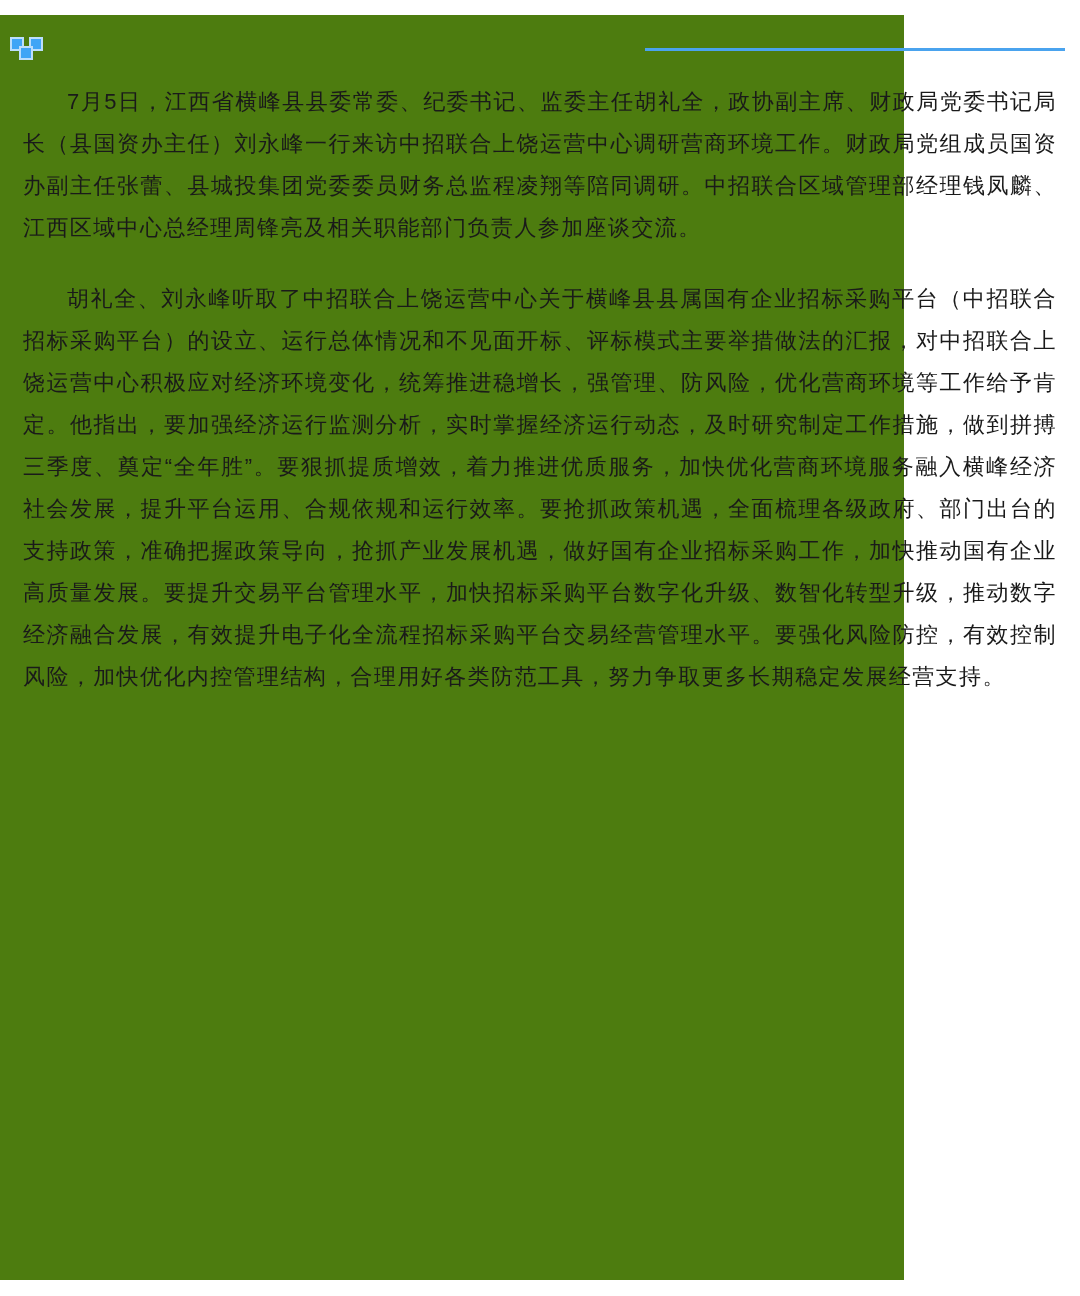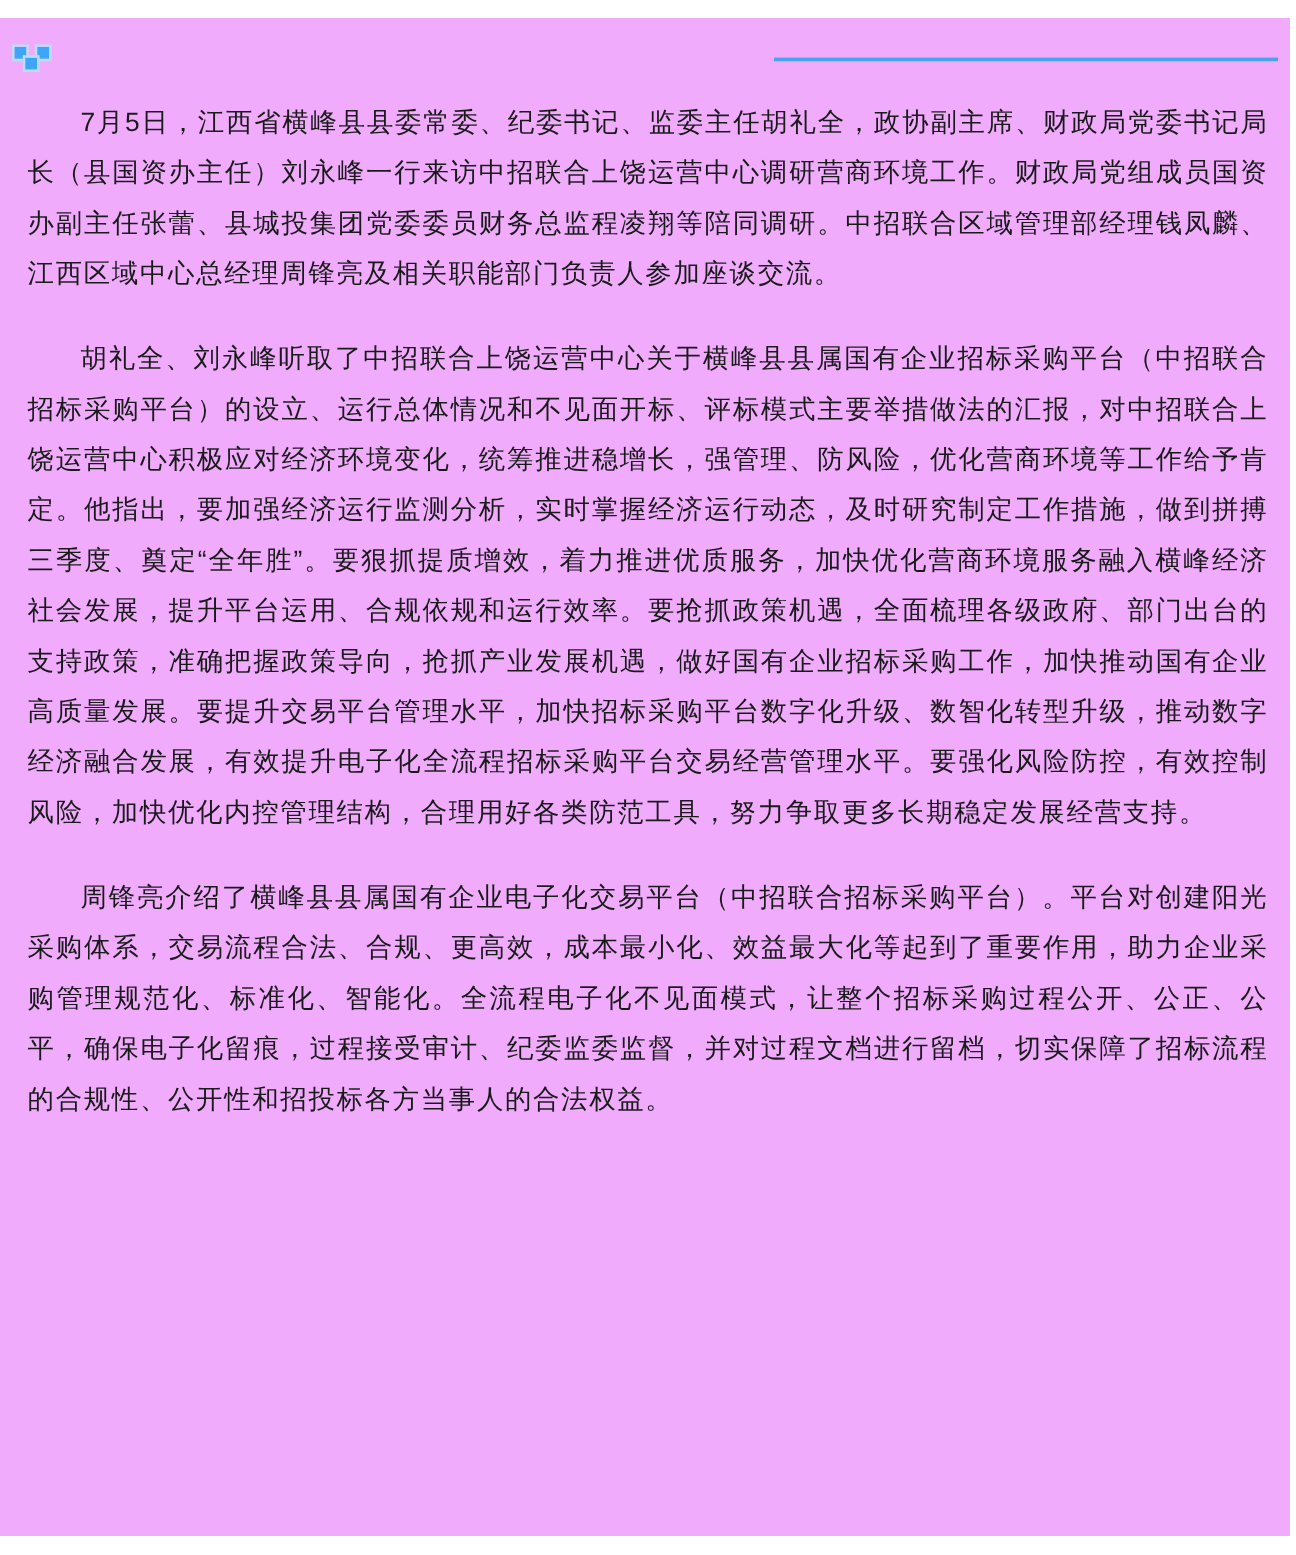--- a/index.html
+++ b/index.html
@@ -8,23 +8,23 @@
     background: #ffffff;
     width: 1080px;
     height: 1296px;
     position: relative;
     font-family: "Liberation Sans", "DejaVu Sans", sans-serif;
   }
   .card {
     position: absolute;
     top: 15px;
     left: 0;
-    width: 1075px;
+    width: 904px;
     height: 1265px;
-    background: #f0abfc;
+    background: #4d7c0f;
   }
   
   .logo {
     position: absolute;
     top: 22px;
     left: 10px;
     width: 32px;
     height: 22px;
   }
   .logo .sq {
@@ -71,16 +71,15 @@
     <span class="sq sq-tl"></span>
     <span class="sq sq-tr"></span>
     <span class="sq sq-bc"></span>
   </div>
 
   <div class="divider"></div>
 
   <div class="article">
     <p>7月5日，江西省横峰县县委常委、纪委书记、监委主任胡礼全，政协副主席、财政局党委书记局长（县国资办主任）刘永峰一行来访中招联合上饶运营中心调研营商环境工作。财政局党组成员国资办副主任张蕾、县城投集团党委委员财务总监程凌翔等陪同调研。中招联合区域管理部经理钱凤麟、江西区域中心总经理周锋亮及相关职能部门负责人参加座谈交流。</p>
     <p>胡礼全、刘永峰听取了中招联合上饶运营中心关于横峰县县属国有企业招标采购平台（中招联合招标采购平台）的设立、运行总体情况和不见面开标、评标模式主要举措做法的汇报，对中招联合上饶运营中心积极应对经济环境变化，统筹推进稳增长，强管理、防风险，优化营商环境等工作给予肯定。他指出，要加强经济运行监测分析，实时掌握经济运行动态，及时研究制定工作措施，做到拼搏三季度、奠定“全年胜”。要狠抓提质增效，着力推进优质服务，加快优化营商环境服务融入横峰经济社会发展，提升平台运用、合规依规和运行效率。要抢抓政策机遇，全面梳理各级政府、部门出台的支持政策，准确把握政策导向，抢抓产业发展机遇，做好国有企业招标采购工作，加快推动国有企业高质量发展。要提升交易平台管理水平，加快招标采购平台数字化升级、数智化转型升级，推动数字经济融合发展，有效提升电子化全流程招标采购平台交易经营管理水平。要强化风险防控，有效控制风险，加快优化内控管理结构，合理用好各类防范工具，努力争取更多长期稳定发展经营支持。</p>
-    <p>周锋亮介绍了横峰县县属国有企业电子化交易平台（中招联合招标采购平台）。平台对创建阳光采购体系，交易流程合法、合规、更高效，成本最小化、效益最大化等起到了重要作用，助力企业采购管理规范化、标准化、智能化。全流程电子化不见面模式，让整个招标采购过程公开、公正、公平，确保电子化留痕，过程接受审计、纪委监委监督，并对过程文档进行留档，切实保障了招标流程的合规性、公开性和招投标各方当事人的合法权益。</p>
   </div>
 
 </div>
 
 </body></html>

